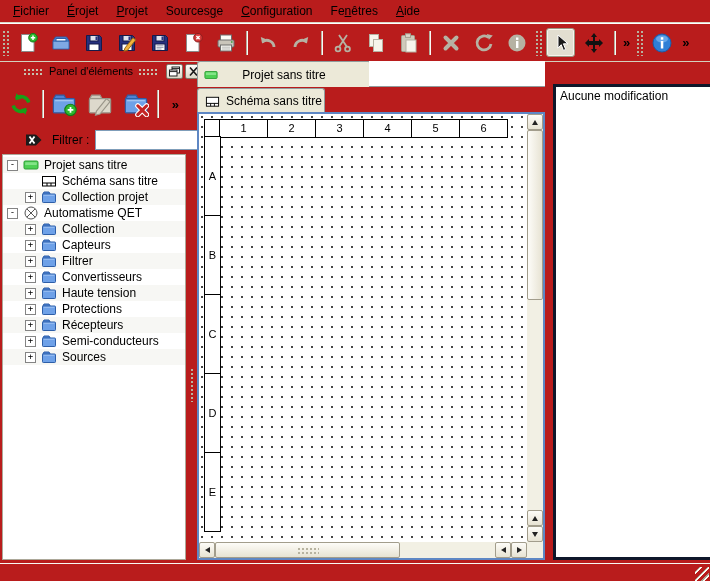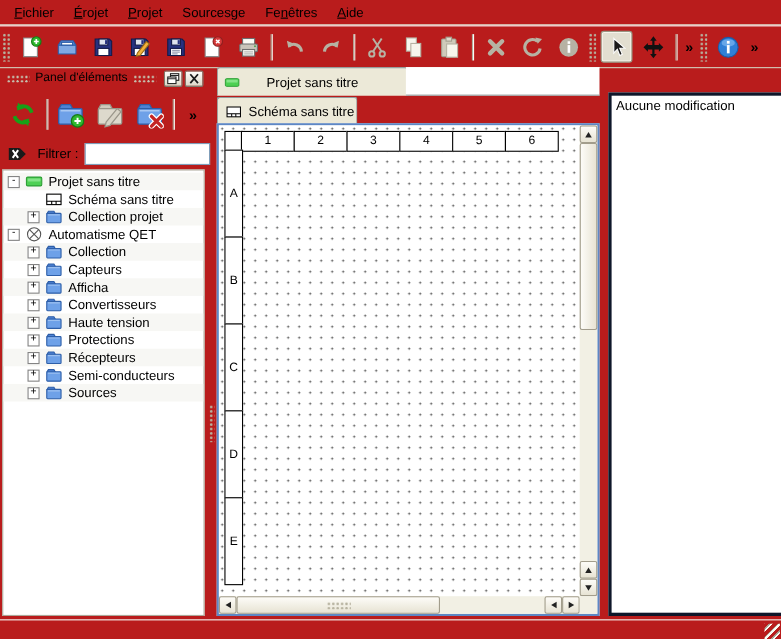--- a/index.html
+++ b/index.html
@@ -25,21 +25,21 @@
   .dock-title{position:absolute;height:18px;display:flex;align-items:center;}
   .dock-title .fill{flex:1;height:7px;margin:0 5px;
       background-image:radial-gradient(circle,#c6c2b0 1px,transparent 1.2px);background-size:4px 4px;}
   .dock-title .cap{font-size:11px;white-space:nowrap;}
   .dock-btn{width:15px;height:13px;margin-left:2px;border:1px solid #7e7a6c;border-radius:2px;
             background:linear-gradient(#fdfcf9,#dcd8c8);display:flex;align-items:center;justify-content:center;}
   
   #ldock-toolbar{position:absolute;left:0;top:84px;width:188px;height:40px;display:flex;align-items:center;padding-left:3px;}
   .bbtn{width:30px;height:30px;display:flex;align-items:center;justify-content:center;margin:0 3px;}
   .bsep{width:1px;height:28px;background:#b3af9e;box-shadow:1px 0 0 #fbfaf6;margin:0 3px;}
-  #filter-row{position:absolute;left:0;top:128px;width:188px;height:24px;display:flex;align-items:center;padding-left:6px;}
+  #filter-row{position:absolute;left:0;top:128px;width:188px;height:24px;display:flex;align-items:center;padding-left:24px;}
   #filter-label{margin:0 6px 0 8px;white-space:nowrap;}
   #filter-input{width:108px;height:18px;border:1px solid #7f9db9;background:#fff;font-family:"Liberation Sans",sans-serif;font-size:12px;padding:0 2px;}
   #tree{position:absolute;left:2px;top:154px;width:184px;height:406px;background:#fff;
         border:1px solid #aca899;box-sizing:border-box;overflow:hidden;padding-top:2px;}
   .trow{height:16px;display:flex;align-items:center;white-space:nowrap;}
   .trow:nth-child(odd){background:#f7f7f4;}
   .d0{padding-left:4px;} .d1{padding-left:22px;}
   .exp{width:9px;height:9px;border:1px solid #848484;background:#fff;font-size:9px;line-height:7px;
        text-align:center;margin-right:5px;flex:none;font-family:"DejaVu Sans Mono",monospace;}
   .noexp{visibility:hidden;}
@@ -255,20 +255,21 @@
   </defs>
 </svg>
 
 <div id="app">
 
   <div id="menubar">
     <div class="menu-item"><span></span><span class="mn">F</span><span>ichier</span></div>
     <div class="menu-item"><span></span><span class="mn">É</span><span>rojet</span></div>
     <div class="menu-item"><span></span><span class="mn">P</span><span>rojet</span></div>
     <div class="menu-item"><span>Sources</span><span class="mn">g</span><span>e</span></div>
+    <div class="menu-item"><span></span><span class="mn">C</span><span>onfiguration</span></div>
     <div class="menu-item"><span>Fe</span><span class="mn">n</span><span>êtres</span></div>
     <div class="menu-item"><span></span><span class="mn">A</span><span>ide</span></div>
   </div>
 
   <div id="toolbar">
     <div class="handle"></div>
     <div class="tbtn">
         <svg class="ic">
           <use href="#i-new"></use>
         </svg>
@@ -361,21 +362,21 @@
     <div class="ovf">»</div>
     <div class="handle"></div>
     <div class="tbtn">
         <svg class="ic">
           <use href="#i-infob"></use>
         </svg>
       </div>
     <div class="ovf">»</div>
   </div>
 
-  <div class="dock-title" style="left:1px;top:62px;width:184px;justify-content:flex-end;">
+  <div class="dock-title" style="left:18px;top:62px;width:184px;">
     <div class="fill"></div>
     <div class="cap">Panel d'éléments</div>
     <div class="fill"></div>
     <div class="dock-btn">
         <svg width="15" height="13">
           <use href="#i-float"></use>
         </svg>
       </div>
     <div class="dock-btn">
         <svg width="15" height="13">
@@ -459,21 +460,21 @@
         <svg class="ti">
           <use href="#i-folder16"></use>
         </svg>
         <span>Capteurs</span>
       </div>
     <div class="trow d1">
         <span class="exp">+</span>
         <svg class="ti">
           <use href="#i-folder16"></use>
         </svg>
-        <span>Afficha</span>
+        <span>Filtrer</span>
       </div>
     <div class="trow d1">
         <span class="exp">+</span>
         <svg class="ti">
           <use href="#i-folder16"></use>
         </svg>
         <span>Convertisseurs</span>
       </div>
     <div class="trow d1">
         <span class="exp">+</span>

